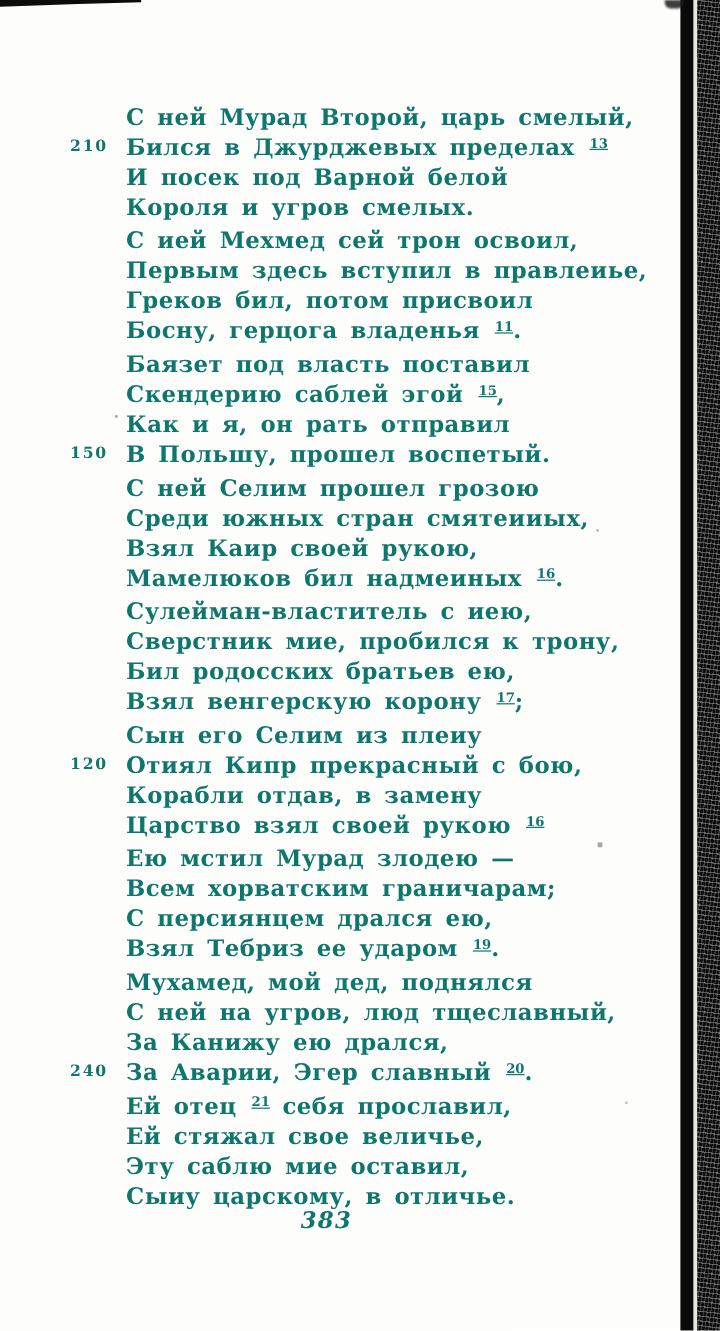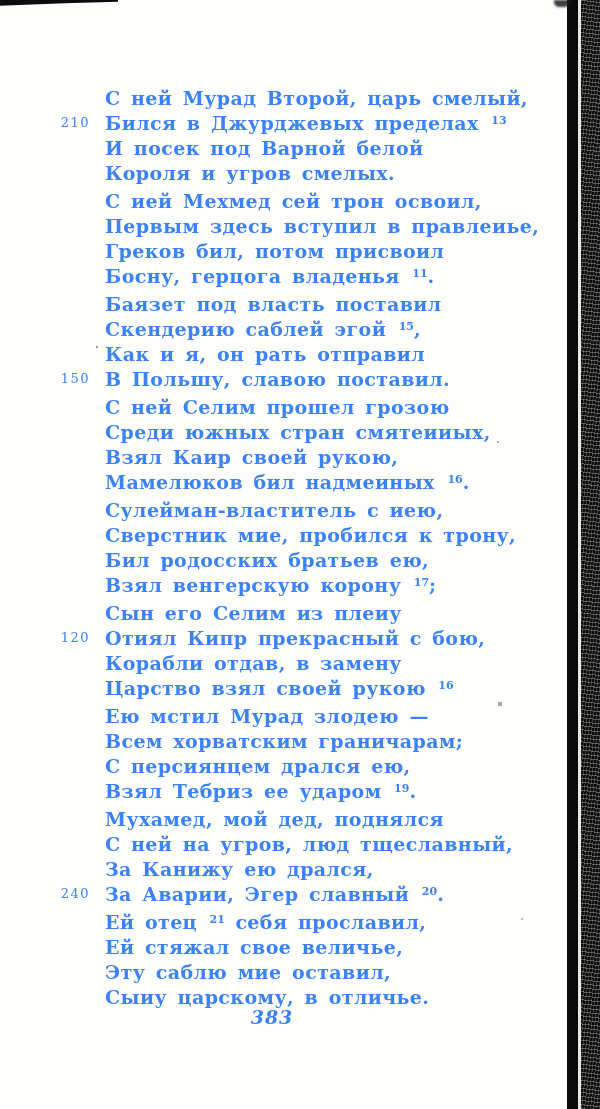--- a/index.html
+++ b/index.html
@@ -2,39 +2,39 @@
 <html><head>
 <meta charset="utf-8">
 <style>
   html,body{margin:0;padding:0;background:#ffffff;}
   .page{
     position:relative;
     width:600px;height:1109px;
     background:#fdfdfc;
     overflow:hidden;
     font-family:"DejaVu Serif","Liberation Serif",serif;
-    color:#3b82f6;
+    color:#0f766e;
   }
   
   .poem{position:absolute;left:105px;top:86px;}
   .stanza{margin:0 0 3px 0;}
   .verse-line{
     position:relative;
     font-size:19px;line-height:25px;
     font-weight:700;
     letter-spacing:0.4px;word-spacing:3.5px;
     white-space:nowrap;
   }
   .line-num{
     position:absolute;right:100%;margin-right:15px;top:5px;
-    font-size:13px;font-weight:400;letter-spacing:1.5px;line-height:1;
+    font-size:13px;font-weight:700;letter-spacing:1.5px;line-height:1;
   }
   sup.fn{
     font-size:11px;font-weight:700;letter-spacing:0;
-    line-height:0;vertical-align:6px;margin-left:2px;
+    line-height:0;vertical-align:6px;margin-left:2px;text-decoration:underline;
   }
   
   .page-number{
     position:absolute;top:1006px;left:0;width:544px;
     text-align:center;font-size:19px;font-weight:700;letter-spacing:1px;font-style:italic;
   }
   
   .book-edge{position:absolute;top:0;right:0;width:33px;height:100%;}
   .edge-black{position:absolute;left:0;top:0;width:11px;height:100%;background:#0a0a0a;}
   .edge-line{position:absolute;left:11px;top:0;width:3px;height:100%;background:#e9e7e0;}
@@ -127,21 +127,21 @@
     <span class="verse-text">Скендерию саблей эгой <sup class="fn">15</sup>,</span>
   </div>
 
   <div class="verse-line">
     
     <span class="verse-text">Как и я, он рать отправил</span>
   </div>
 
   <div class="verse-line">
     <span class="line-num">150</span>
-    <span class="verse-text">В Польшу, славою поставил.</span>
+    <span class="verse-text">В Польшу, прошел воспетый.</span>
   </div>
 </div>
       <div class="stanza">
   <div class="verse-line">
     
     <span class="verse-text">С ней Селим прошел грозою</span>
   </div>
 
   <div class="verse-line">
     

